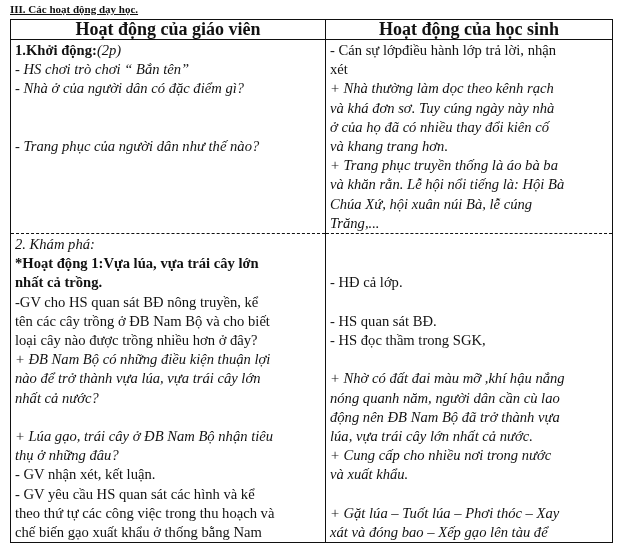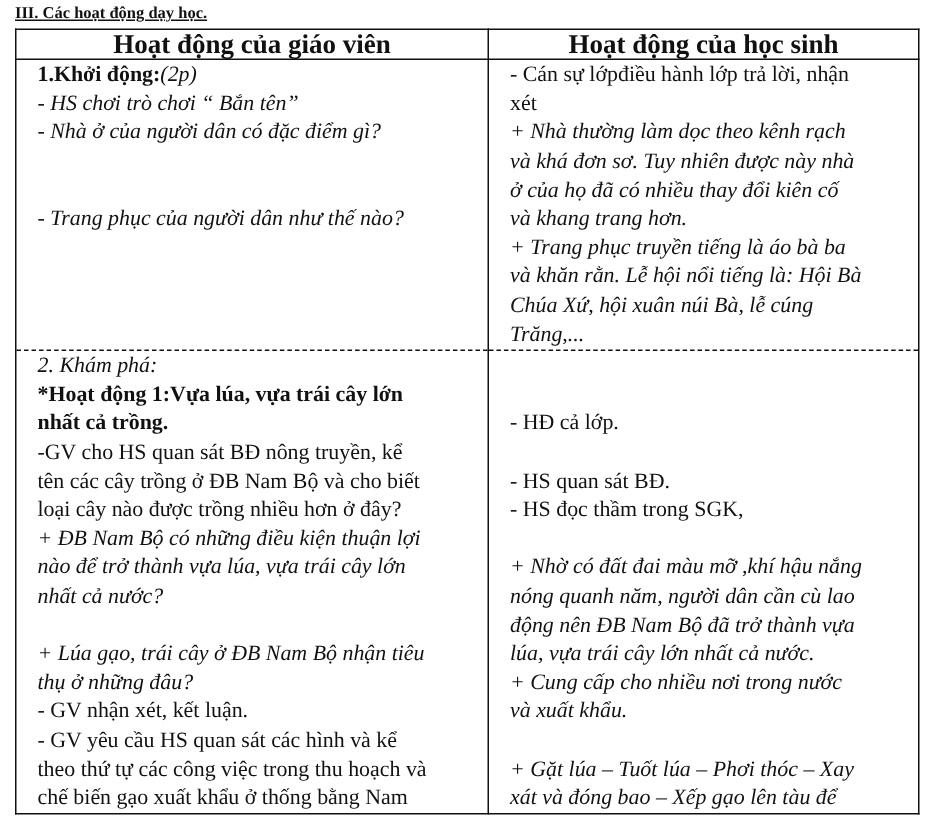--- a/index.html
+++ b/index.html
@@ -6,21 +6,21 @@
   body { width:623px; height:546px; overflow:hidden; position:relative;
          font-family:"Liberation Serif", "DejaVu Serif", serif; color:#111; }
   .section-title { position:absolute; left:10px; top:0px; font-size:11px; font-weight:bold;
          text-decoration:underline; line-height:19px; }
   table { position:absolute; left:10px; top:19px; width:602px; border-collapse:collapse;
           table-layout:fixed; }
   col.c1 { width:315px; } col.c2 { width:287px; }
   th { border:1.5px solid #111; font-size:18px; font-weight:bold; text-align:center;
        height:19px; padding:0; line-height:19px; }
   td { border-left:1.5px solid #111; border-right:1.5px solid #111; vertical-align:top;
-       font-size:14.6px; line-height:19.2px; padding:1px 4px 0 14px; }
+       font-size:14.6px; line-height:19.2px; padding:1px 4px 0 4px; }
   tr.r1 td { height:190px; border-bottom:1px dashed #111; }
   tr.r2 td { height:300px; border-bottom:1.5px solid #111; }
   .ln { display:block; white-space:nowrap; }
   .i { font-style:italic; }
   .b { font-weight:bold; }
   .gap { display:block; height:19.2px; }
 </style>
 </head>
 <body>
 
@@ -42,24 +42,24 @@
       <span class="ln i">- HS chơi trò chơi “ Bắn tên”</span>
       <span class="ln i">- Nhà ở của người dân có đặc điểm gì?</span>
       <span class="gap"></span>
           <span class="gap"></span>
       <span class="ln i">- Trang phục của người dân như thế nào?</span>
     </td>
     <td>
       <span class="ln">-  Cán sự lớpđiều hành lớp trả lời, nhận</span>
       <span class="ln">xét</span>
       <span class="ln i">+ Nhà thường làm dọc theo kênh rạch</span>
-      <span class="ln i">và khá đơn sơ. Tuy nhiên được này nhà</span>
+      <span class="ln i">và khá đơn sơ. Tuy cúng ngày này nhà</span>
       <span class="ln i">ở của họ đã có nhiều thay đổi kiên cố</span>
       <span class="ln i">và khang trang hơn.</span>
-      <span class="ln i">+ Trang phục truyền tiếng là áo bà ba</span>
+      <span class="ln i">+ Trang phục truyền thống là áo bà ba</span>
       <span class="ln i">và khăn rằn. Lễ hội nổi tiếng là: Hội Bà</span>
       <span class="ln i">Chúa Xứ, hội xuân núi Bà, lễ cúng</span>
       <span class="ln i">Trăng,...</span>
     </td>
   </tr>
   <tr class="r2">
     <td>
       <span class="ln i">2. Khám phá:</span>
       <span class="ln b">*Hoạt động 1:Vựa lúa, vựa trái cây lớn</span>
       <span class="ln b">nhất cả trồng.</span>

